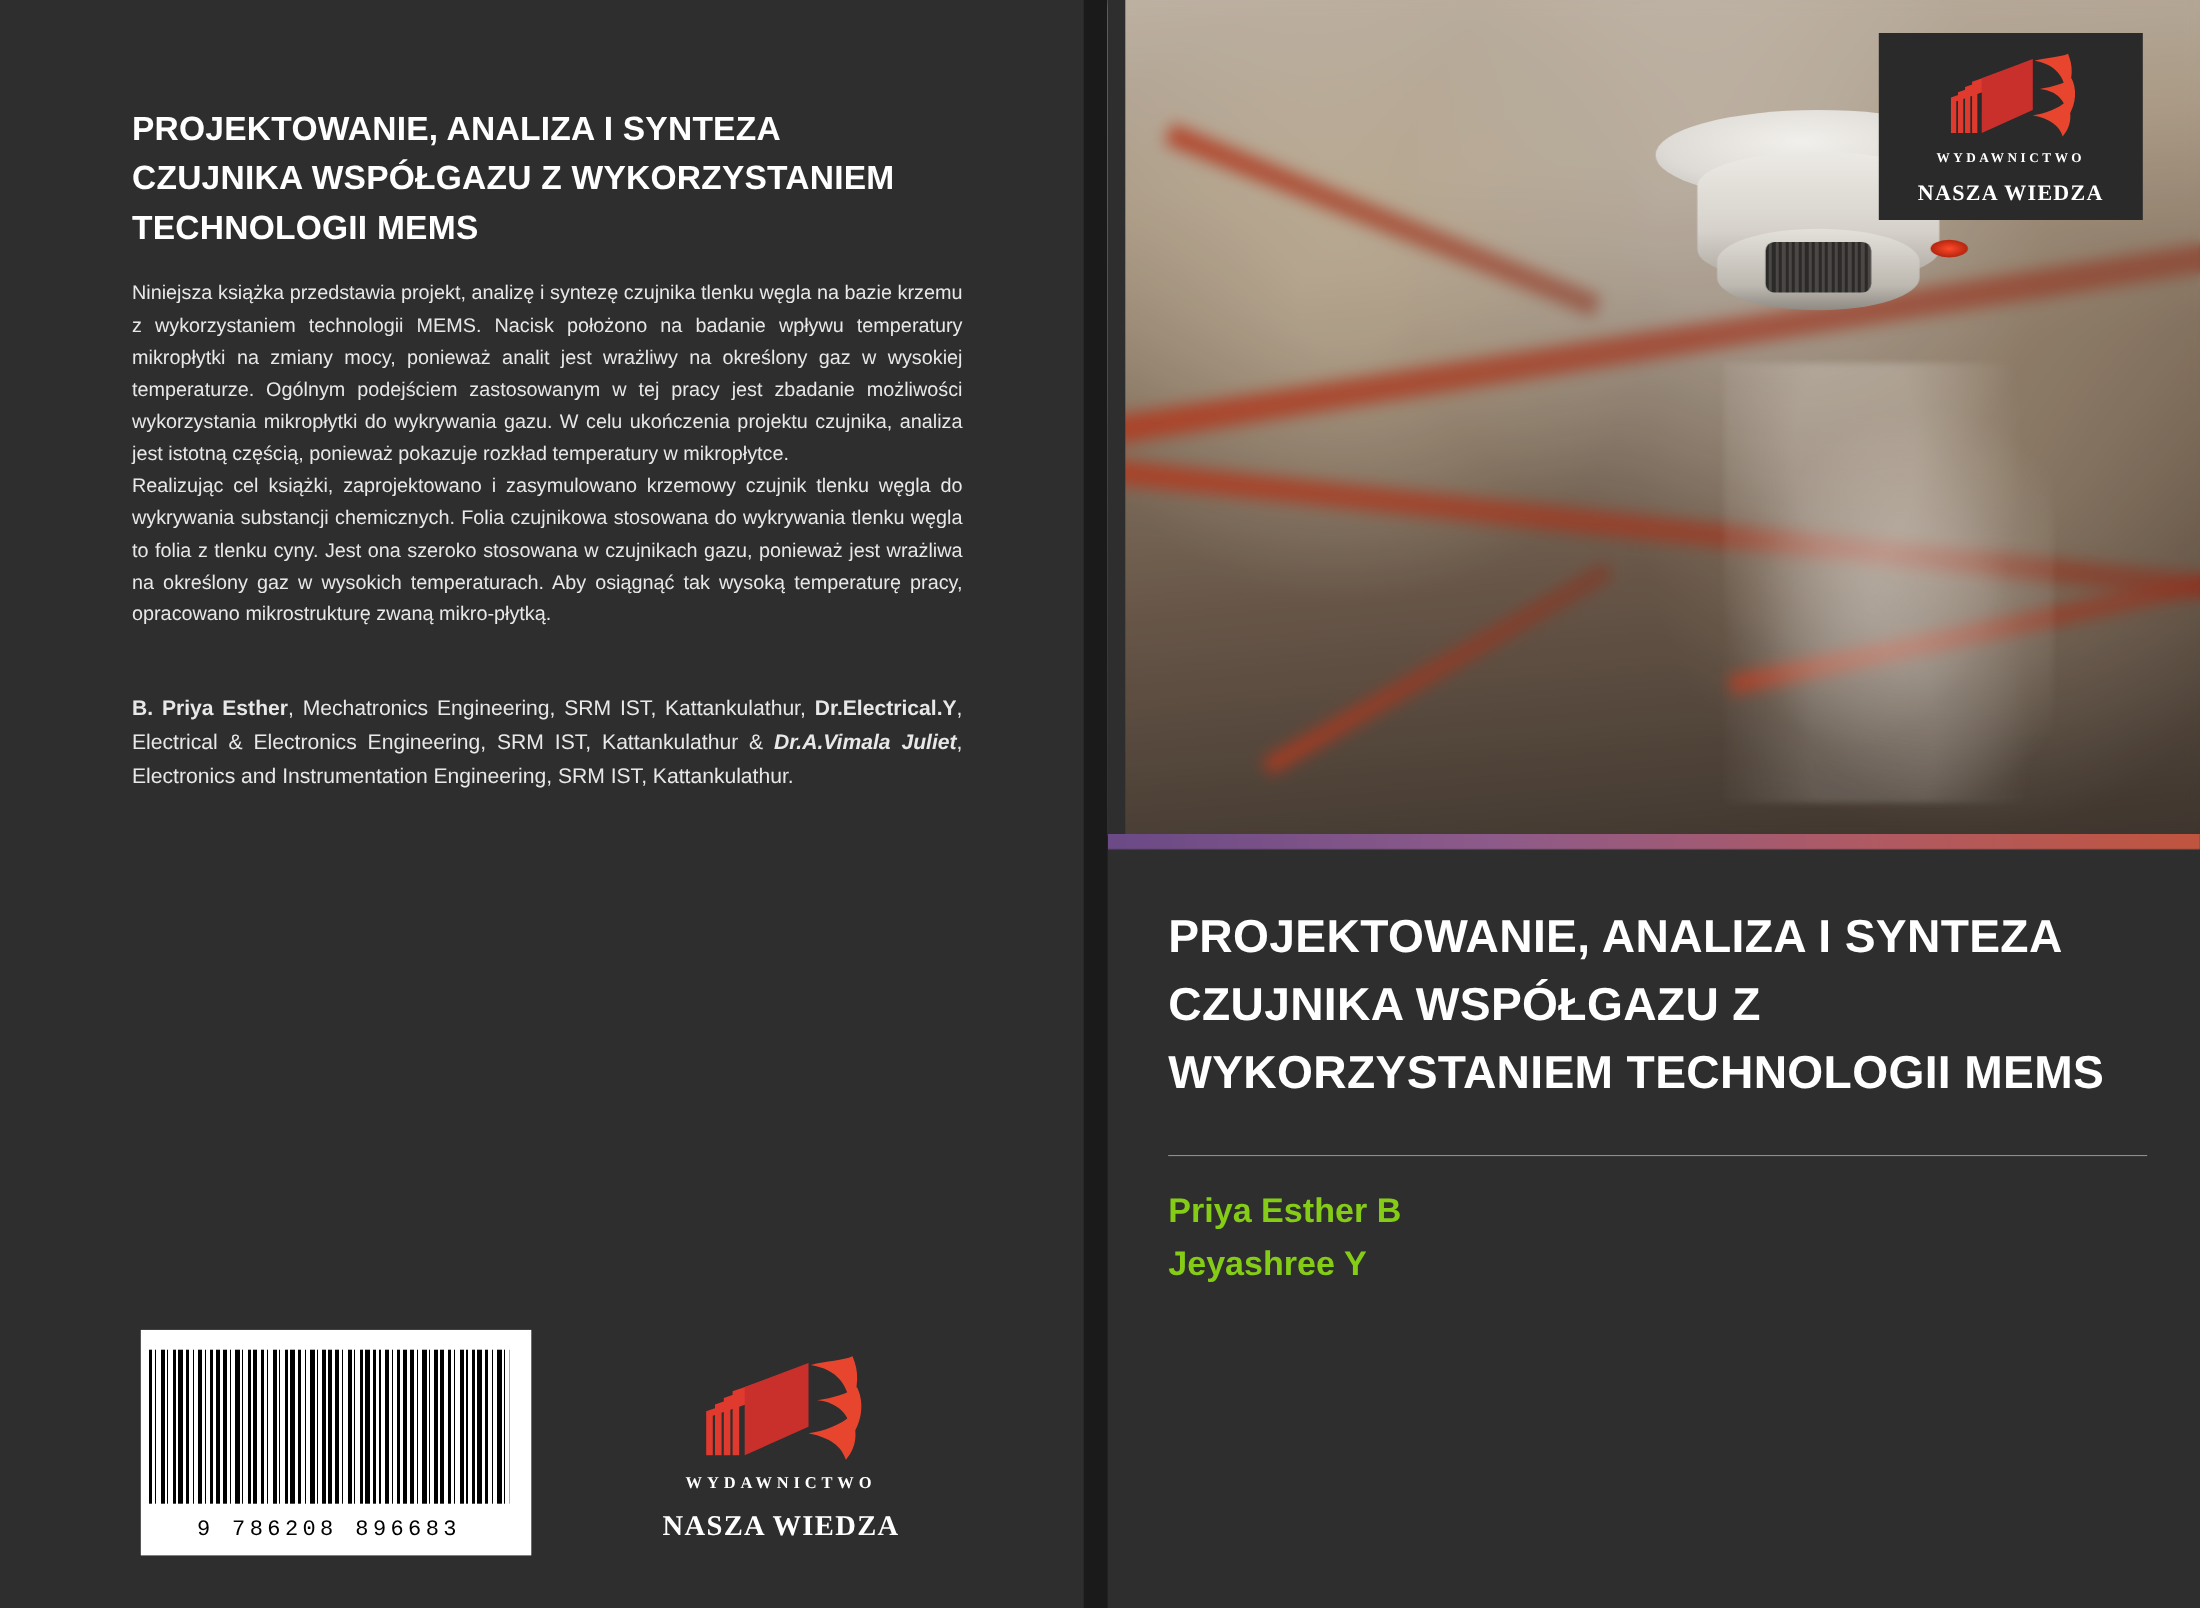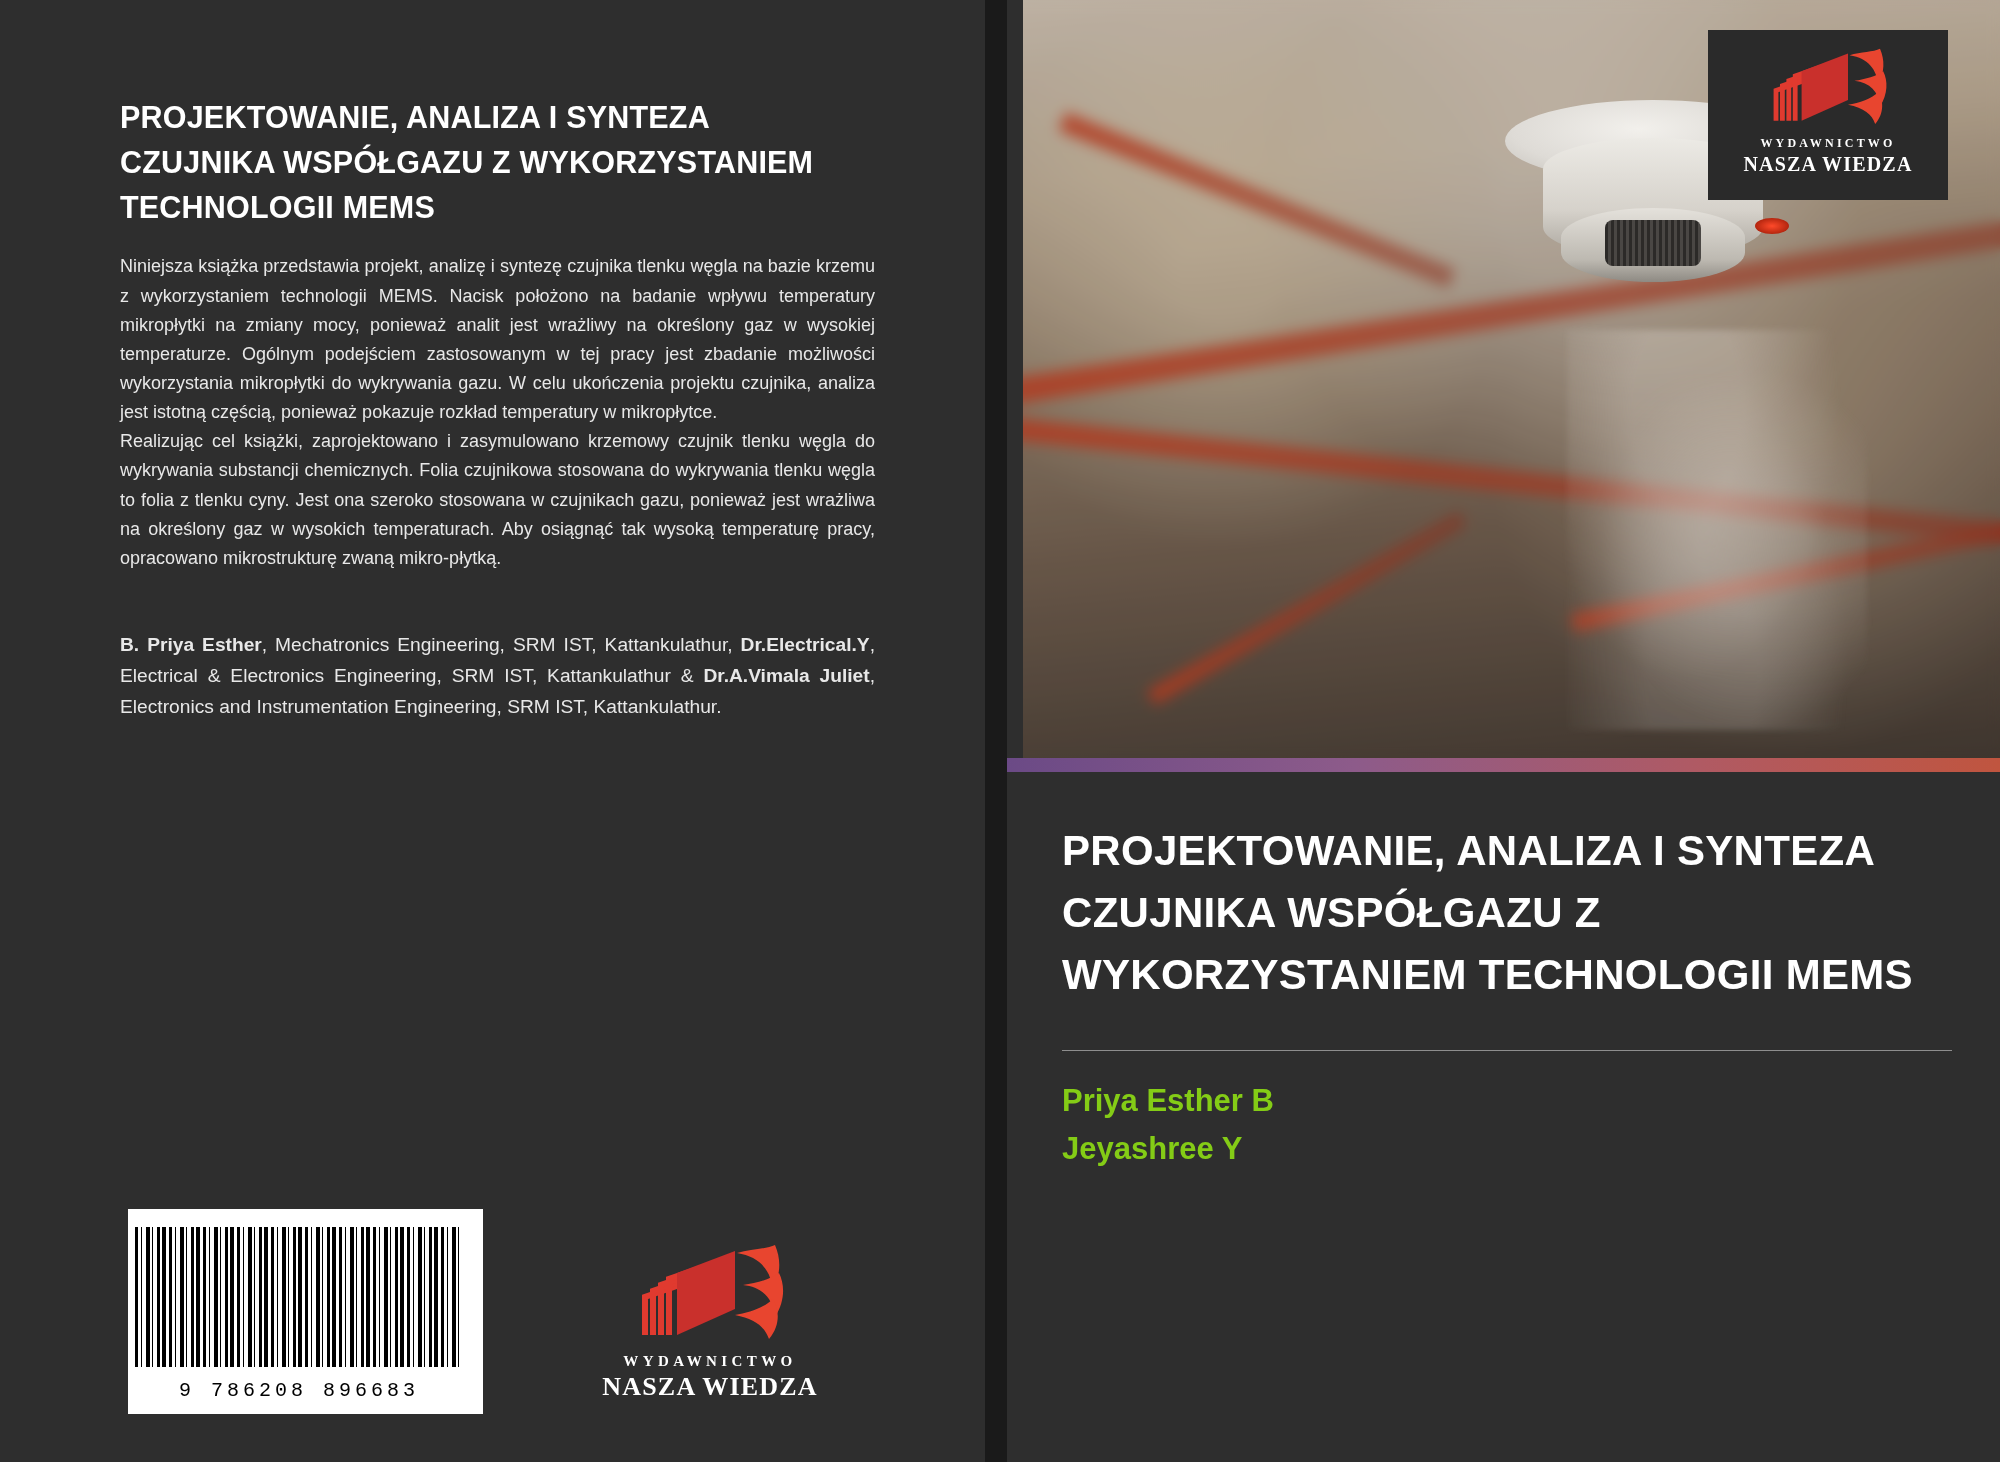--- a/index.html
+++ b/index.html
@@ -114,21 +114,21 @@
     font-family: "Liberation Serif", serif;
     font-weight: bold;
     margin-top: 4px;
   }
   .logo-text-big {
     color: #ffffff;
     font-size: 26px;
     letter-spacing: 1.2px;
     font-family: "Liberation Serif", serif;
     font-weight: bold;
-    margin-top: 2px;
+    margin-top: 14px;
   }
 
   
   .spine {
     width: 22px;
     height: 1462px;
     background: #1a1a1a;
   }
 
   
@@ -287,21 +287,21 @@
     <h1 class="back-title">PROJEKTOWANIE, ANALIZA I SYNTEZA CZUJNIKA WSPÓŁGAZU Z WYKORZYSTANIEM TECHNOLOGII MEMS</h1>
 
     <div class="back-body">
       <p>Niniejsza książka przedstawia projekt, analizę i syntezę czujnika tlenku węgla na bazie krzemu z wykorzystaniem technologii MEMS. Nacisk położono na badanie wpływu temperatury mikropłytki na zmiany mocy, ponieważ analit jest wrażliwy na określony gaz w wysokiej temperaturze. Ogólnym podejściem zastosowanym w tej pracy jest zbadanie możliwości wykorzystania mikropłytki do wykrywania gazu. W celu ukończenia projektu czujnika, analiza jest istotną częścią, ponieważ pokazuje rozkład temperatury w mikropłytce.</p>
       <p>Realizując cel książki, zaprojektowano i zasymulowano krzemowy czujnik tlenku węgla do wykrywania substancji chemicznych. Folia czujnikowa stosowana do wykrywania tlenku węgla to folia z tlenku cyny. Jest ona szeroko stosowana w czujnikach gazu, ponieważ jest wrażliwa na określony gaz w wysokich temperaturach. Aby osiągnąć tak wysoką temperaturę pracy, opracowano mikrostrukturę zwaną mikro-płytką.</p>
     </div>
 
     <div class="authors-block">
       <span style="font-weight:bold;">B. Priya Esther</span><span>, Mechatronics Engineering, SRM IST, Kattankulathur,</span>
       <span style="font-weight:bold;">Dr.Electrical.Y</span><span>, Electrical &amp; Electronics Engineering, SRM IST, Kattankulathur</span>
-      <span>&amp; </span><span style="font-weight:bold;">Dr.A.Vimala Juliet</span><span>, Electronics and Instrumentation Engineering, SRM IST, Kattankulathur.</span>
+      <span>&amp; </span><span style="font-weight:bold;font-style:italic;">Dr.A.Vimala Juliet</span><span>, Electronics and Instrumentation Engineering, SRM IST, Kattankulathur.</span>
     </div>
 
     <div class="barcode-box">
       <div class="barcode-bars"></div>
       <div class="barcode-num">9 786208 896683</div>
     </div>
 
     <div class="pub-logo-back">
       <div class="logo-mark">
         <svg width="250" height="110" viewBox="0 0 250 110" xmlns="http://www.w3.org/2000/svg">

